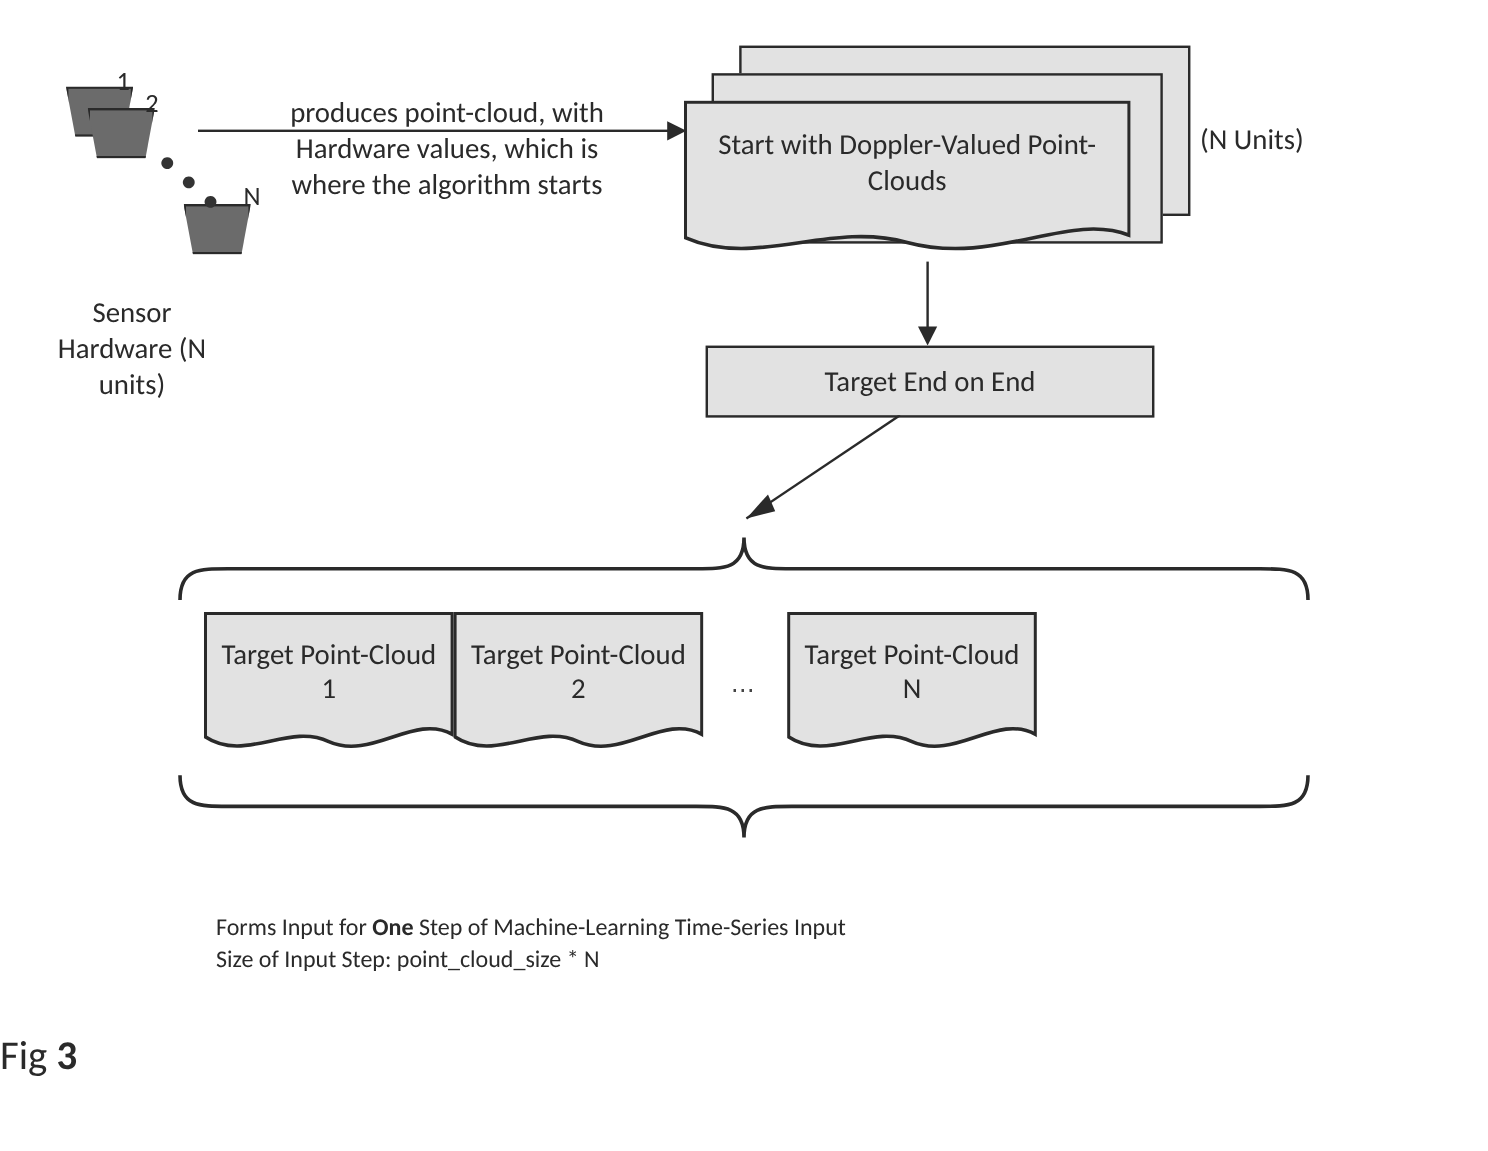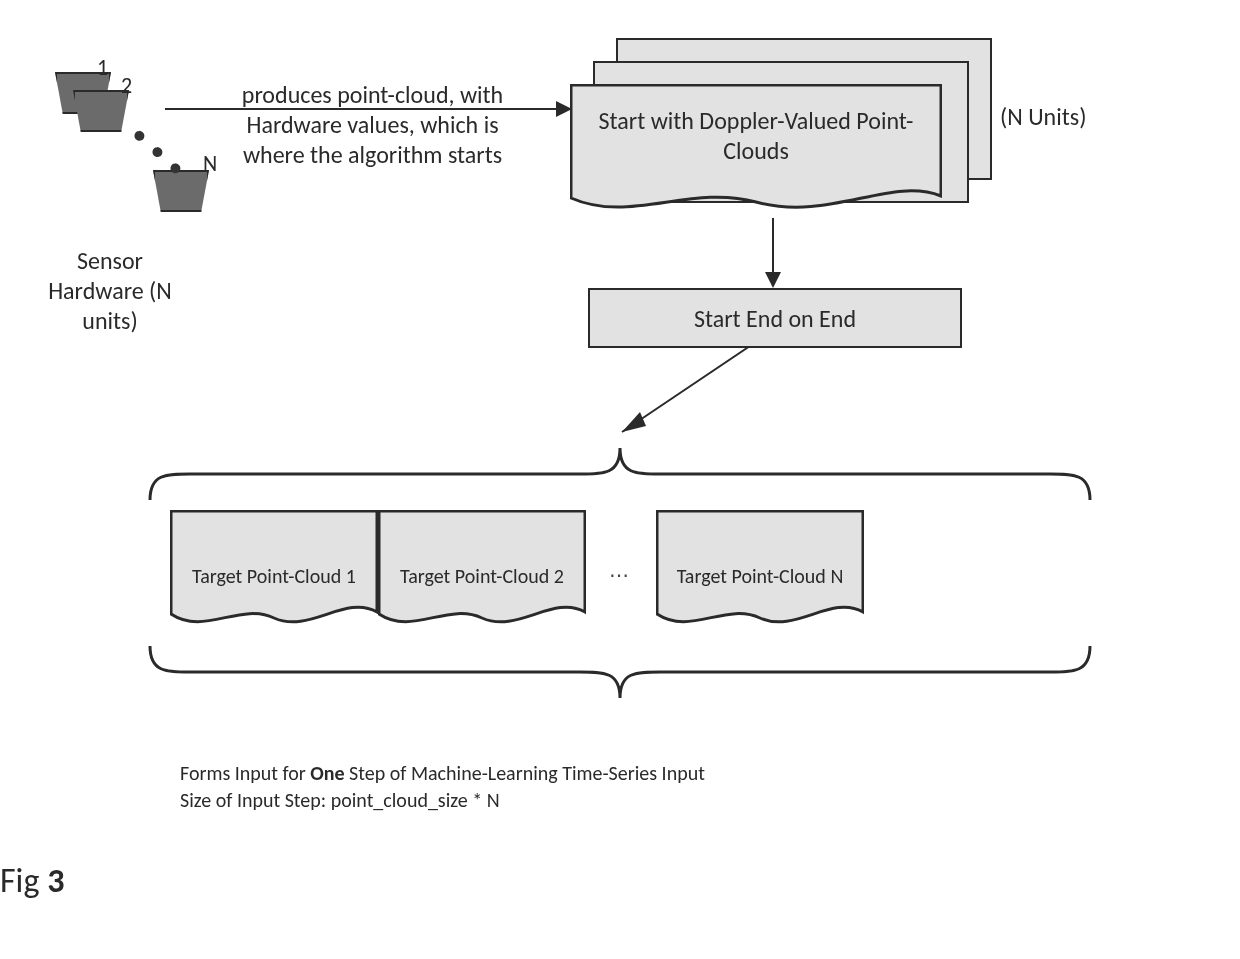--- a/index.html
+++ b/index.html
@@ -169,25 +169,24 @@
     width: 208px;
     height: 120px;
     flex: 0 0 auto;
   }
   .target-doc svg { width: 100%; height: 100%; display: block; }
   .target-text {
     position: absolute;
     left: 0; top: 22px;
     width: 100%;
     text-align: center;
-    font-size: 20px;
+    font-size: 24px;
     line-height: 1.2;
     padding: 0 10px;
     box-sizing: border-box;
-    margin-top: 32px;
   }
   .target-ellipsis {
     width: 70px;
     text-align: center;
     font-size: 20px;
     letter-spacing: 4px;
     align-self: center;
     color: #444;
   }
   
@@ -266,21 +265,21 @@
       </div>
       <div class="doc-text">Start with Doppler-Valued Point-Clouds</div>
     </div>
   </div>
   <div class="nunits-label">(N Units)</div>
 
   <div class="arrow arrow-v" style="left:772px; top:218px; height:56px;"></div>
   <div class="arrow-head-down" style="left:765px; top:272px;"></div>
 
   <div class="stack-box">
-    <span>Start End on End</span>
+    <span>Target End on End</span>
   </div>
 
   <div class="diag-arrow">
     <svg viewBox="0 0 220 100">
       <line x1="200" y1="0" x2="72" y2="86" stroke="#2a2a2a" stroke-width="2"></line>
       <polygon points="72,86 90,66 96,80" fill="#2a2a2a"></polygon>
     </svg>
   </div>
 
   <div class="brace-top-wrap">

